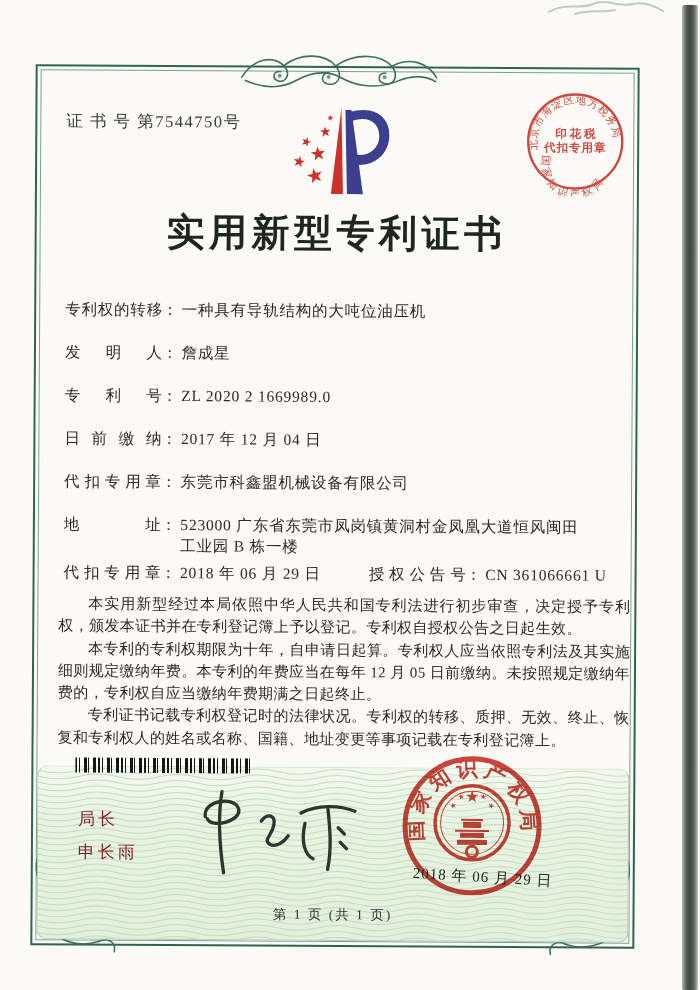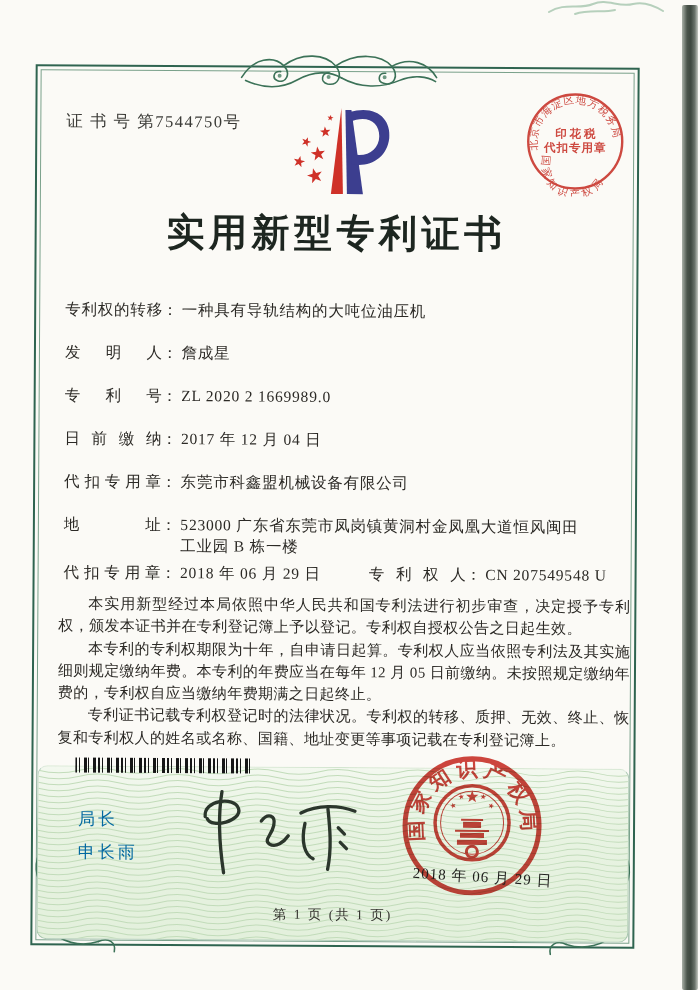--- a/index.html
+++ b/index.html
@@ -50,21 +50,21 @@
   #wave-layer path{fill:none;stroke:#c2dcba;stroke-width:1;}
 
   .barcode{position:absolute;left:42px;top:691px;width:176px;height:15px;background:
     repeating-linear-gradient(90deg,
       #161616 0 2px,transparent 2px 4px,
       #161616 4px 5px,transparent 5px 9px,
       #161616 9px 12px,transparent 12px 13px,
       #161616 13px 14px,transparent 14px 18px,
       #161616 18px 21px,transparent 21px 23px);}
 
-  .signoff{position:absolute;left:45px;top:744px;font-size:17px;color:#0369a1;letter-spacing:3px;line-height:17px;}
+  .signoff{position:absolute;left:45px;top:744px;font-size:17px;color:#7f1d1d;letter-spacing:3px;line-height:17px;}
   .signoff div{margin-bottom:16px;}
 
   .signature{position:absolute;left:158px;top:714px;width:180px;height:104px;}
   .signature path{fill:none;stroke:#2b362c;stroke-width:3.2px;stroke-linecap:round;}
 
   .seal{position:absolute;left:364px;top:682px;width:150px;height:150px;mix-blend-mode:multiply;opacity:.92;}
   .seal-date{position:absolute;left:380px;top:799px;font-size:15px;color:#1e1e1c;letter-spacing:1px;
     transform:rotate(3deg);white-space:nowrap;}
 
   .tax-stamp{position:absolute;left:483px;top:17px;width:110px;height:110px;mix-blend-mode:multiply;opacity:.9;}
@@ -219,21 +219,21 @@
       <div class="field-row">
         <span class="lbl">日前缴纳</span><span class="colon">：</span><span class="val">2017 年 12 月 04 日</span>
       </div>
       <div class="field-row">
         <span class="lbl">代扣专用章</span><span class="colon">：</span><span class="val">东莞市科鑫盟机械设备有限公司</span>
       </div>
       <div class="field-row row-address">
         <span class="lbl">地址</span><span class="colon">：</span><span class="val addr-block"><div>523000  广东省东莞市凤岗镇黄洞村金凤凰大道恒风闽田</div><div>工业园 B 栋一楼</div></span>
       </div>
       <div class="field-row">
-        <span class="lbl">代扣专用章</span><span class="colon">：</span><span class="val">2018 年 06 月 29 日</span><span class="grant2"><span class="lbl">专利权人</span><span class="colon">：</span><span class="val">CN 207549548 U</span></span>
+        <span class="lbl">代扣专用章</span><span class="colon">：</span><span class="val">2018 年 06 月 29 日</span><span class="grant2"><span class="lbl">授权公告号</span><span class="colon">：</span><span class="val">CN 361066661 U</span></span>
       </div>
     </div>
 
     <div class="paras">
       <p>本实用新型经过本局依照中华人民共和国专利法进行初步审查，决定授予专利权，颁发本证书并在专利登记簿上予以登记。专利权自授权公告之日起生效。</p>
       <p>本专利的专利权期限为十年，自申请日起算。专利权人应当依照专利法及其实施细则规定缴纳年费。本专利的年费应当在每年 12 月 05 日前缴纳。未按照规定缴纳年费的，专利权自应当缴纳年费期满之日起终止。</p>
       <p>专利证书记载专利权登记时的法律状况。专利权的转移、质押、无效、终止、恢复和专利权人的姓名或名称、国籍、地址变更等事项记载在专利登记簿上。</p>
     </div>
 
     <div class="barcode"></div>

